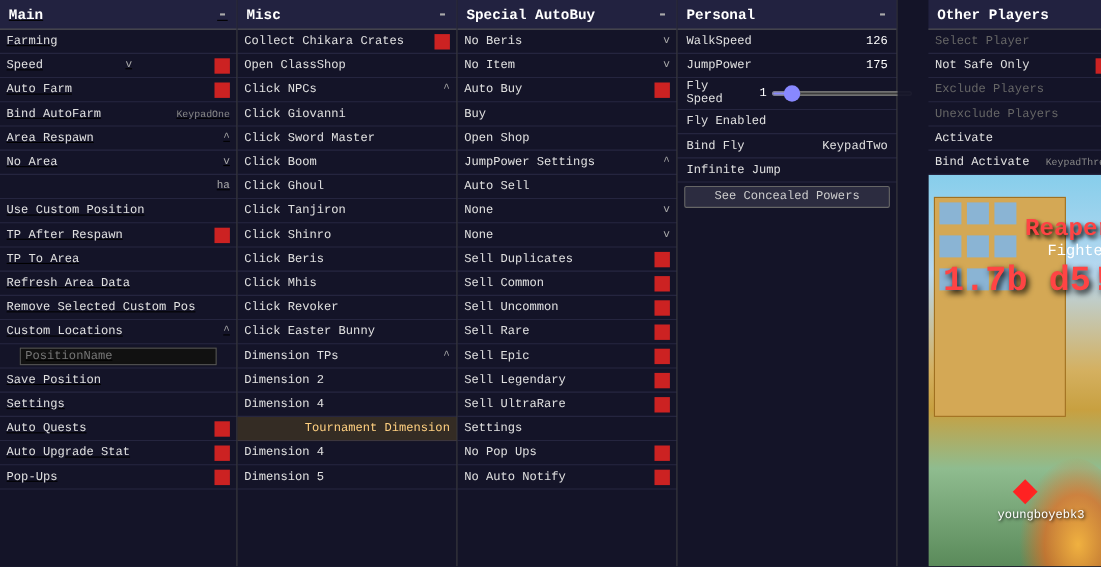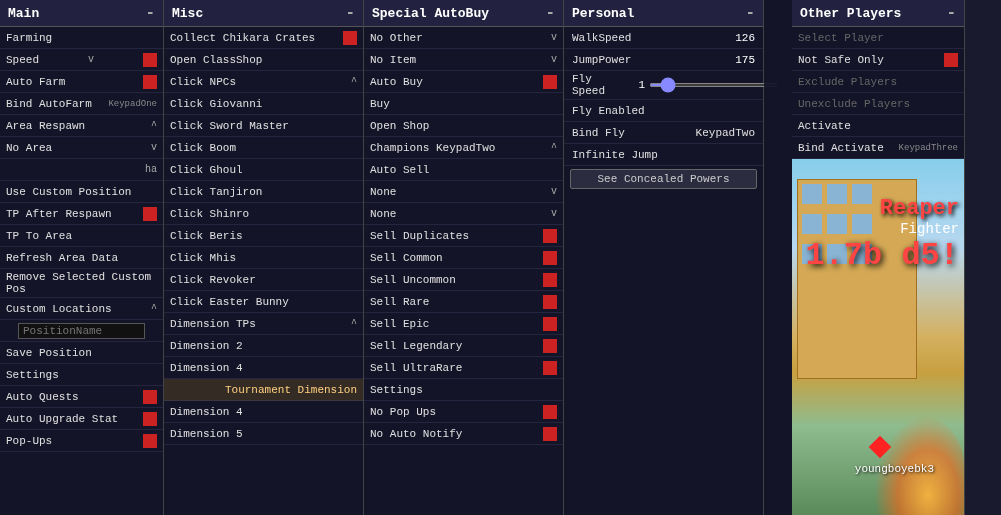--- a/index.html
+++ b/index.html
@@ -66,21 +66,21 @@
       margin-left: 4px;
     }
 
     .btn .key-hint {
       color: #888;
       font-size: 9px;
       margin-left: 2px;
     }
 
     
-    .panel-main { width: 164px; }
+    .panel-main { width: 216px; text-decoration: underline; }
 
     
     .panel-misc { width: 200px; }
 
     
     .panel-special { width: 200px; }
 
     
     .panel-personal { width: 200px; }
 
@@ -334,39 +334,39 @@
       <span>Dimension 5</span>
     </div>
 </div>
 
 <div class="panel panel-special">
   <div class="panel-header">
     <span>Special AutoBuy</span>
     <span class="minus">-</span>
   </div>
   <div class="btn">
-      <span>No Other</span>
+      <span>No Beris</span>
       <span class="indicator">v</span>
     </div>
   <div class="btn">
       <span>No Item</span>
       <span class="indicator">v</span>
     </div>
   <div class="btn">
       <span>Auto Buy</span>
       <span class="red-box"></span>
     </div>
   <div class="btn">
       <span>Buy</span>
     </div>
   <div class="btn">
       <span>Open Shop</span>
     </div>
   <div class="btn">
-      <span>Champions KeypadTwo</span>
+      <span>JumpPower Settings</span>
       <span class="indicator">^</span>
     </div>
   <div class="btn">
       <span>Auto Sell</span>
     </div>
   <div class="btn">
       <span>None</span>
       <span class="indicator">v</span>
     </div>
   <div class="btn">

